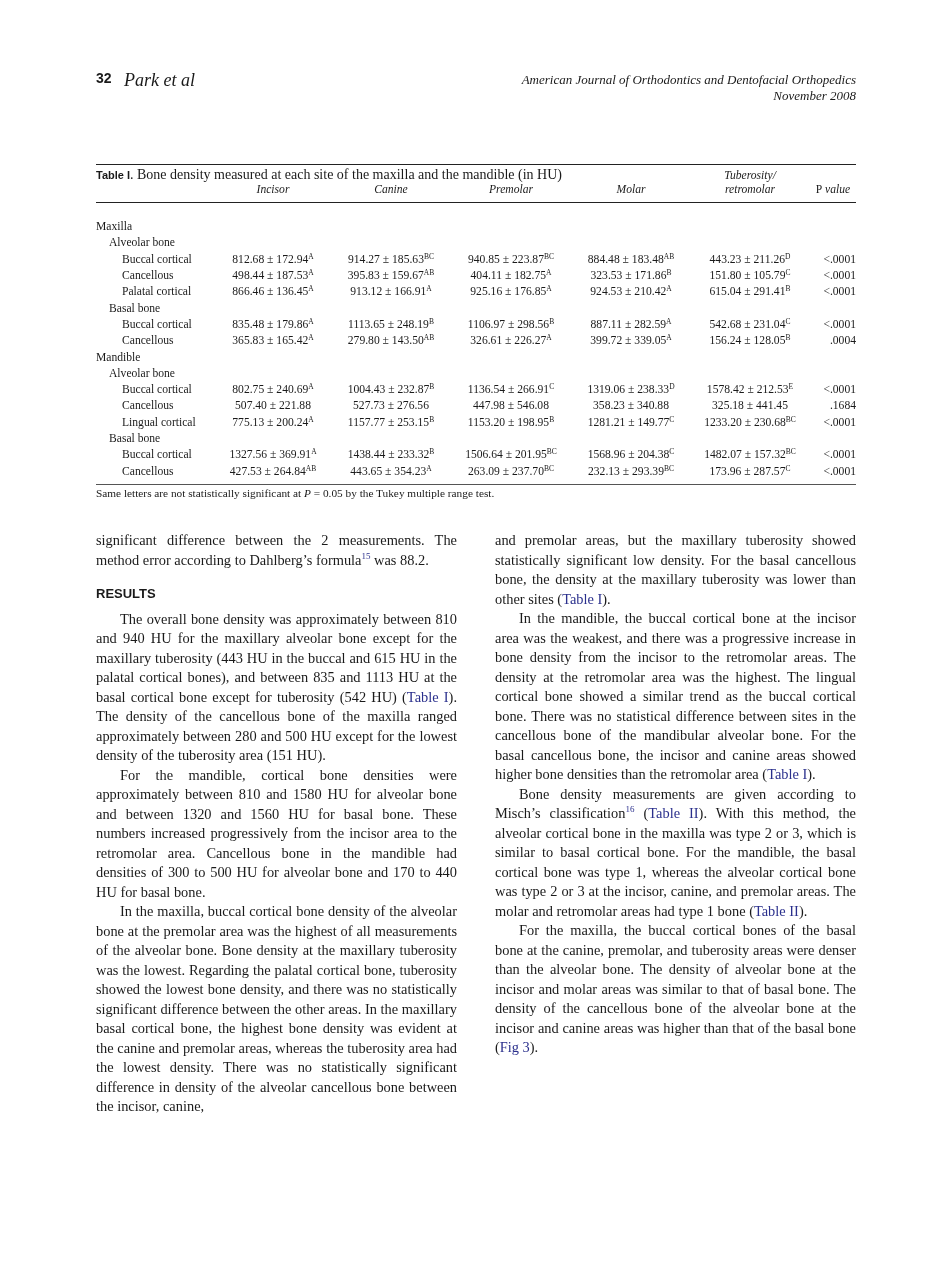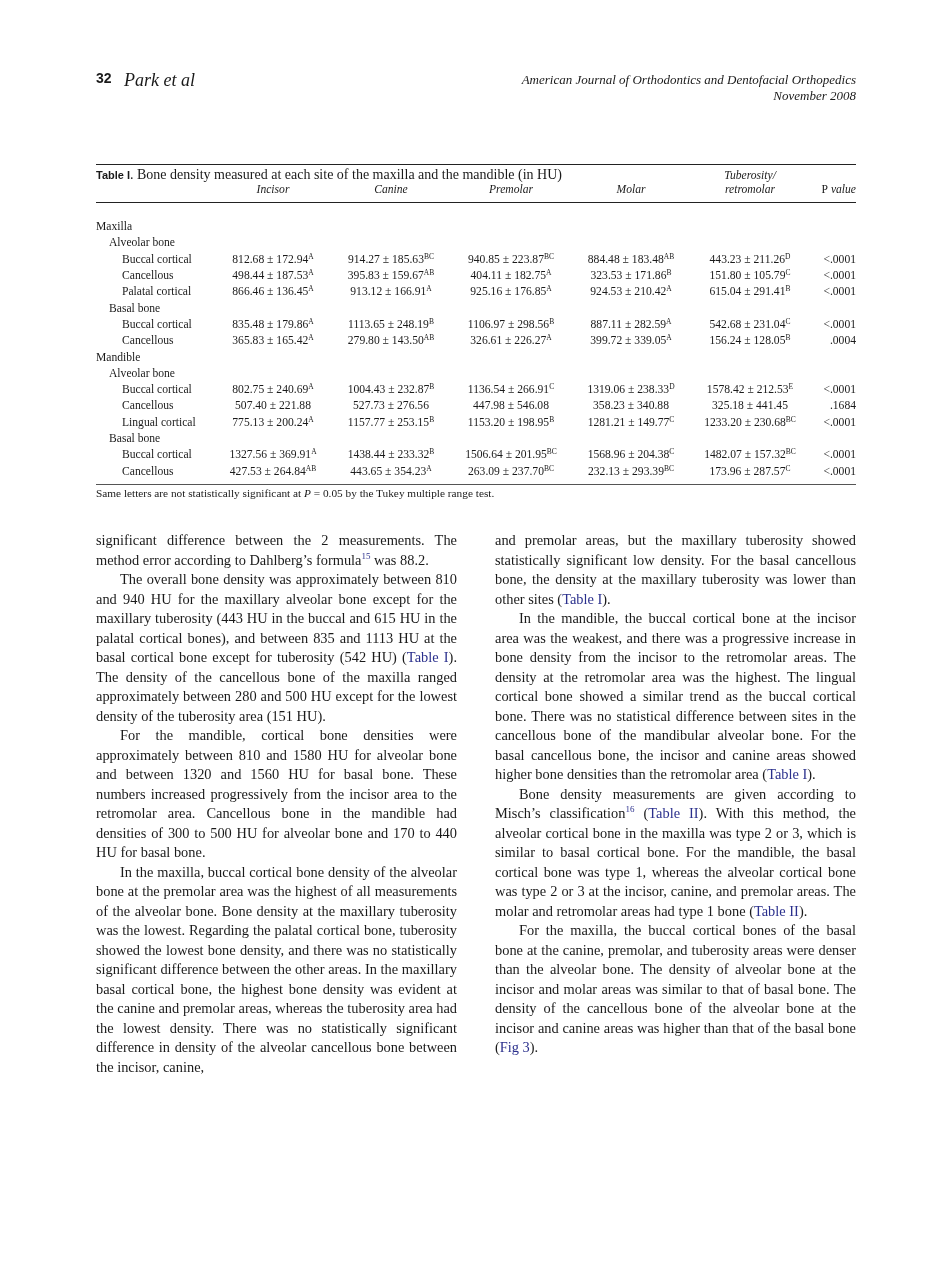--- a/index.html
+++ b/index.html
@@ -63,21 +63,21 @@
     <tr class="top">
         <td colspan="7"></td>
       </tr>
     <tr>
       <th></th>
       <th>Incisor</th>
       <th>Canine</th>
       <th>Premolar</th>
       <th>Molar</th>
       <th><span>Tuberosity/</span><br><span>retromolar</span></th>
-      <th style="text-align:right"><span style="font-style:normal">P</span><span> value</span></th>
+      <th style=""><span style="font-style:normal">P</span><span> value</span></th>
     </tr>
   </thead>
   <tbody id="tbody">
       <tr class="first">
         <td class="l0">Maxilla</td>
         <td></td>
         <td></td>
         <td></td>
         <td></td>
         <td></td>
@@ -220,20 +220,21 @@
       </tr>
     </tbody>
 </table>
 
 <div class="tnote">
   <span>Same letters are not statistically significant at </span><i>P</i><span> = 0.05 by the Tukey multiple range test.</span>
 </div>
 
 <div class="col left">
   <p class="noindent"><span>significant difference between the 2 measurements. The method error according to Dahlberg’s formula</span><sup>15</sup><span> was 88.2.</span></p>
+  <h2>RESULTS</h2>
   <p><span>The overall bone density was approximately between 810 and 940 HU for the maxillary alveolar bone except for the maxillary tuberosity (443 HU in the buccal and 615 HU in the palatal cortical bones), and between 835 and 1113 HU at the basal cortical bone except for tuberosity (542 HU) (</span><a>Table I</a><span>). The density of the cancellous bone of the maxilla ranged approximately between 280 and 500 HU except for the lowest density of the tuberosity area (151 HU).</span></p>
   <p>For the mandible, cortical bone densities were approximately between 810 and 1580 HU for alveolar bone and between 1320 and 1560 HU for basal bone. These numbers increased progressively from the incisor area to the retromolar area. Cancellous bone in the mandible had densities of 300 to 500 HU for alveolar bone and 170 to 440 HU for basal bone.</p>
   <p>In the maxilla, buccal cortical bone density of the alveolar bone at the premolar area was the highest of all measurements of the alveolar bone. Bone density at the maxillary tuberosity was the lowest. Regarding the palatal cortical bone, tuberosity showed the lowest bone density, and there was no statistically significant difference between the other areas. In the maxillary basal cortical bone, the highest bone density was evident at the canine and premolar areas, whereas the tuberosity area had the lowest density. There was no statistically significant difference in density of the alveolar cancellous bone between the incisor, canine,</p>
 </div>
 
 <div class="col right">
   <p class="noindent"><span>and premolar areas, but the maxillary tuberosity showed statistically significant low density. For the basal cancellous bone, the density at the maxillary tuberosity was lower than other sites (</span><a>Table I</a><span>).</span></p>
   <p><span>In the mandible, the buccal cortical bone at the incisor area was the weakest, and there was a progressive increase in bone density from the incisor to the retromolar areas. The density at the retromolar area was the highest. The lingual cortical bone showed a similar trend as the buccal cortical bone. There was no statistical difference between sites in the cancellous bone of the mandibular alveolar bone. For the basal cancellous bone, the incisor and canine areas showed higher bone densities than the retromolar area (</span><a>Table I</a><span>).</span></p>
   <p><span>Bone density measurements are given according to Misch’s classification</span><sup>16</sup><span> (</span><a>Table II</a><span>). With this method, the alveolar cortical bone in the maxilla was type 2 or 3, which is similar to basal cortical bone. For the mandible, the basal cortical bone was type 1, whereas the alveolar cortical bone was type 2 or 3 at the incisor, canine, and premolar areas. The molar and retromolar areas had type 1 bone (</span><a>Table II</a><span>).</span></p>
   <p><span>For the maxilla, the buccal cortical bones of the basal bone at the canine, premolar, and tuberosity areas were denser than the alveolar bone. The density of alveolar bone at the incisor and molar areas was similar to that of basal bone. The density of the cancellous bone of the alveolar bone at the incisor and canine areas was higher than that of the basal bone (</span><a>Fig 3</a><span>).</span></p>

